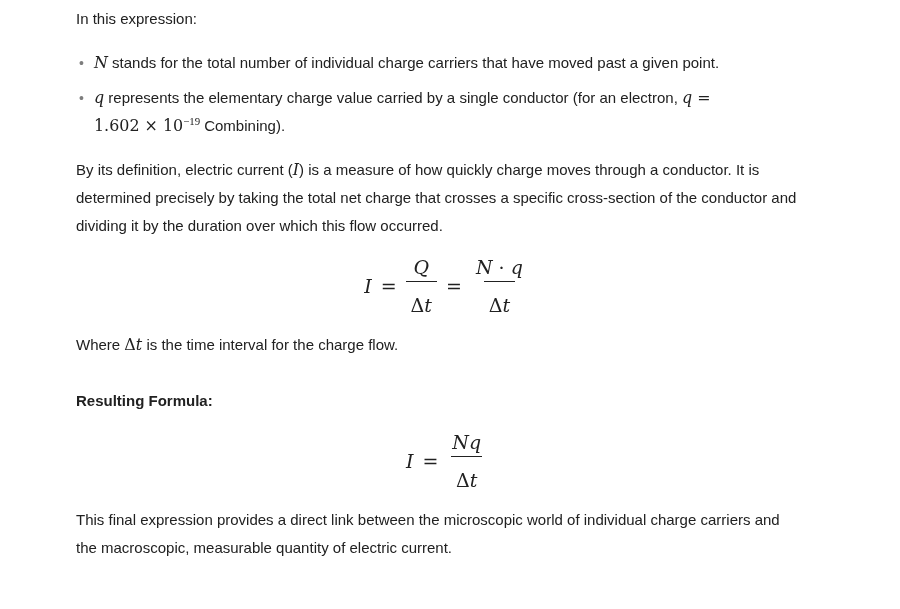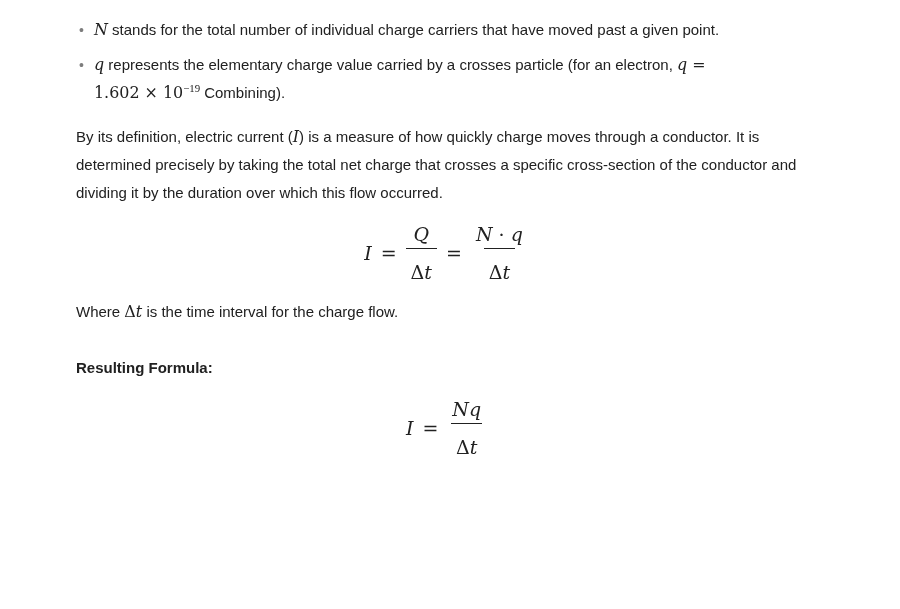--- a/index.html
+++ b/index.html
@@ -79,27 +79,28 @@
     align-items: center;
   }
   .frac .num { padding: 0 5px 2px; line-height: 23px; }
   .frac .den { border-top: 1px solid #212121; padding: 12px 5px 0; line-height: 23px; }
 </style>
 </head>
 <body>
 
 <div class="content">
 
+  <p>In this expression:</p>
 
   <ul class="bullets">
     <li>
       <span><span class="seg-i">N</span><span class="seg-plain"> stands for the total number of individual charge carriers that have moved past a given point.</span></span>
     </li>
     <li>
-      <span><span class="seg-i">q</span><span class="seg-plain"> represents the elementary charge value carried by a crosses particle (for an electron, </span><span class="seg-i">q</span><span class="seg-up"> = </span><span class="seg-upn">1.602 × 10</span><span class="seg-sup">−19</span><span class="seg-plain"> Combining).</span></span>
+      <span><span class="seg-i">q</span><span class="seg-plain"> represents the elementary charge value carried by a single conductor (for an electron, </span><span class="seg-i">q</span><span class="seg-up"> = </span><span class="seg-upn">1.602 × 10</span><span class="seg-sup">−19</span><span class="seg-plain"> Combining).</span></span>
     </li>
   </ul>
 
   <p><span class="seg-plain">By its definition, electric current (</span><span class="seg-i">I</span><span class="seg-plain">) is a measure of how quickly charge moves through a conductor. It is determined precisely by taking the total net charge that crosses a specific cross-section of the conductor and dividing it by the duration over which this flow occurred.</span></p>
 
 
   <div class="formula">
     <span class="m-i">I</span>
     <span class="eq">=</span>
     <span class="frac">
@@ -119,14 +120,15 @@
 
   <div class="formula">
     <span class="m-i">I</span>
     <span class="eq">=</span>
     <span class="frac">
       <span class="num"><span class="seg-i">N</span><span class="seg-i">q</span></span>
       <span class="den"><span class="seg-up">Δ</span><span class="seg-i">t</span></span>
     </span>
   </div>
 
+  <p><span class="seg-plain">This final expression provides a direct link between the microscopic world of individual charge carriers and the macroscopic, measurable quantity of electric current.</span></p>
 
 </div>
 
 </body></html>

